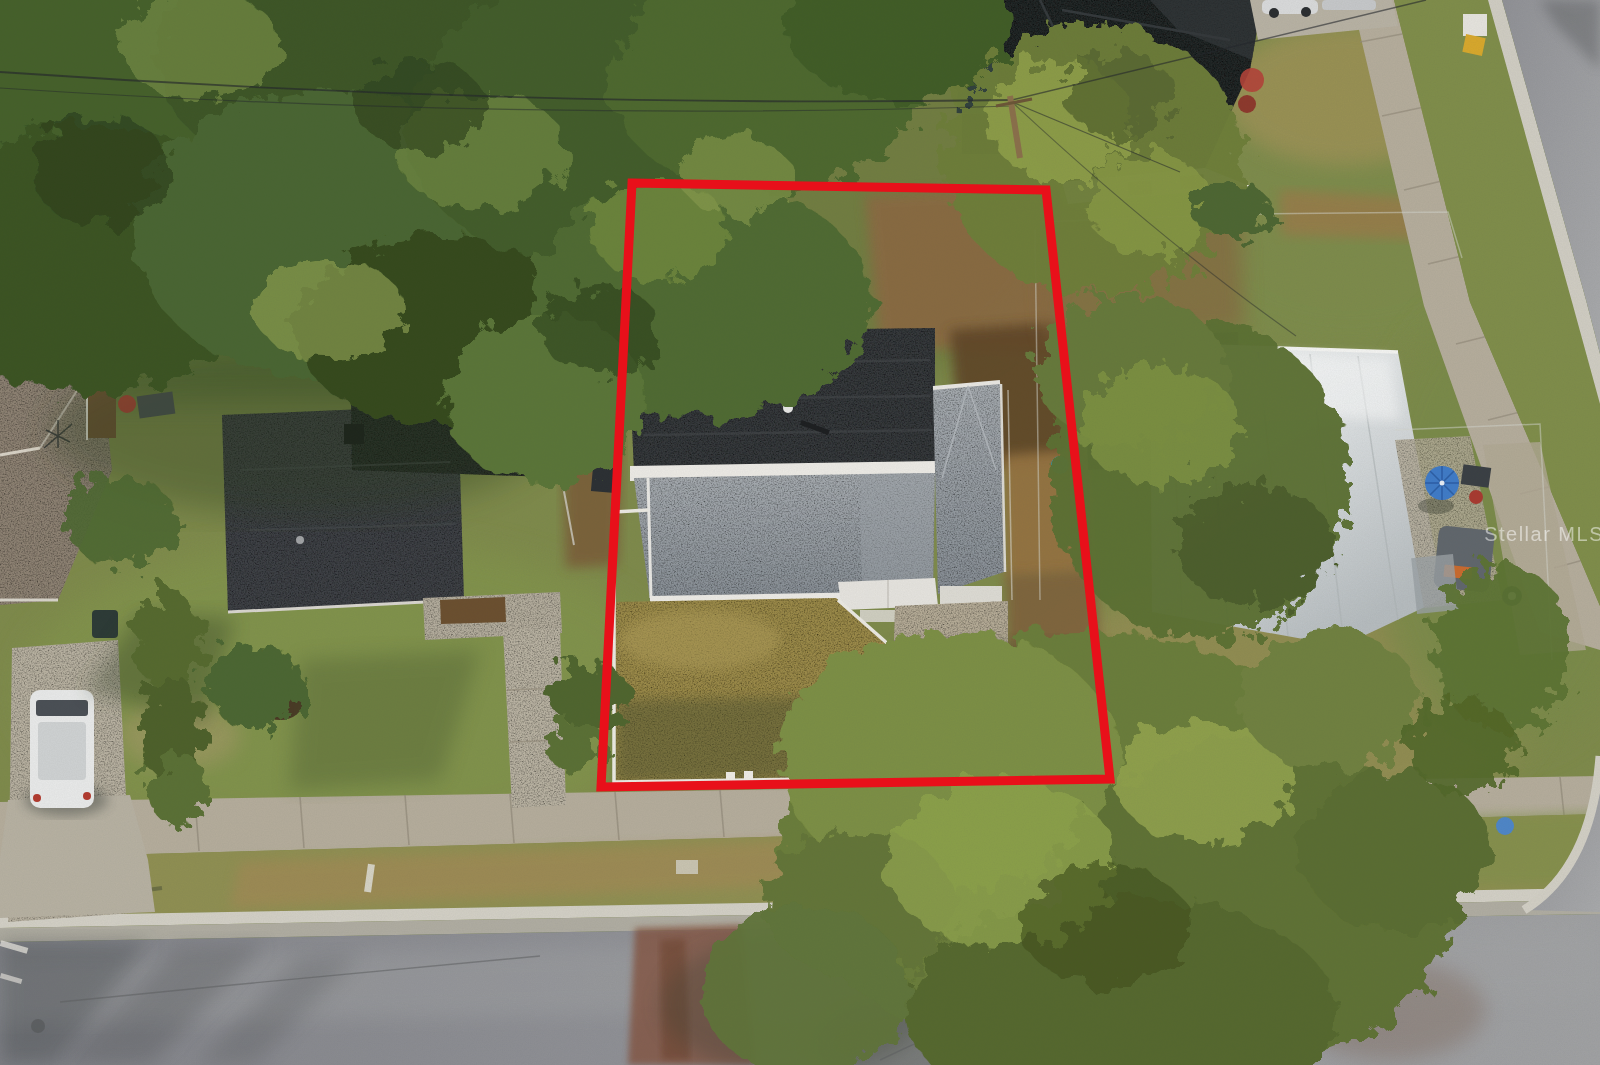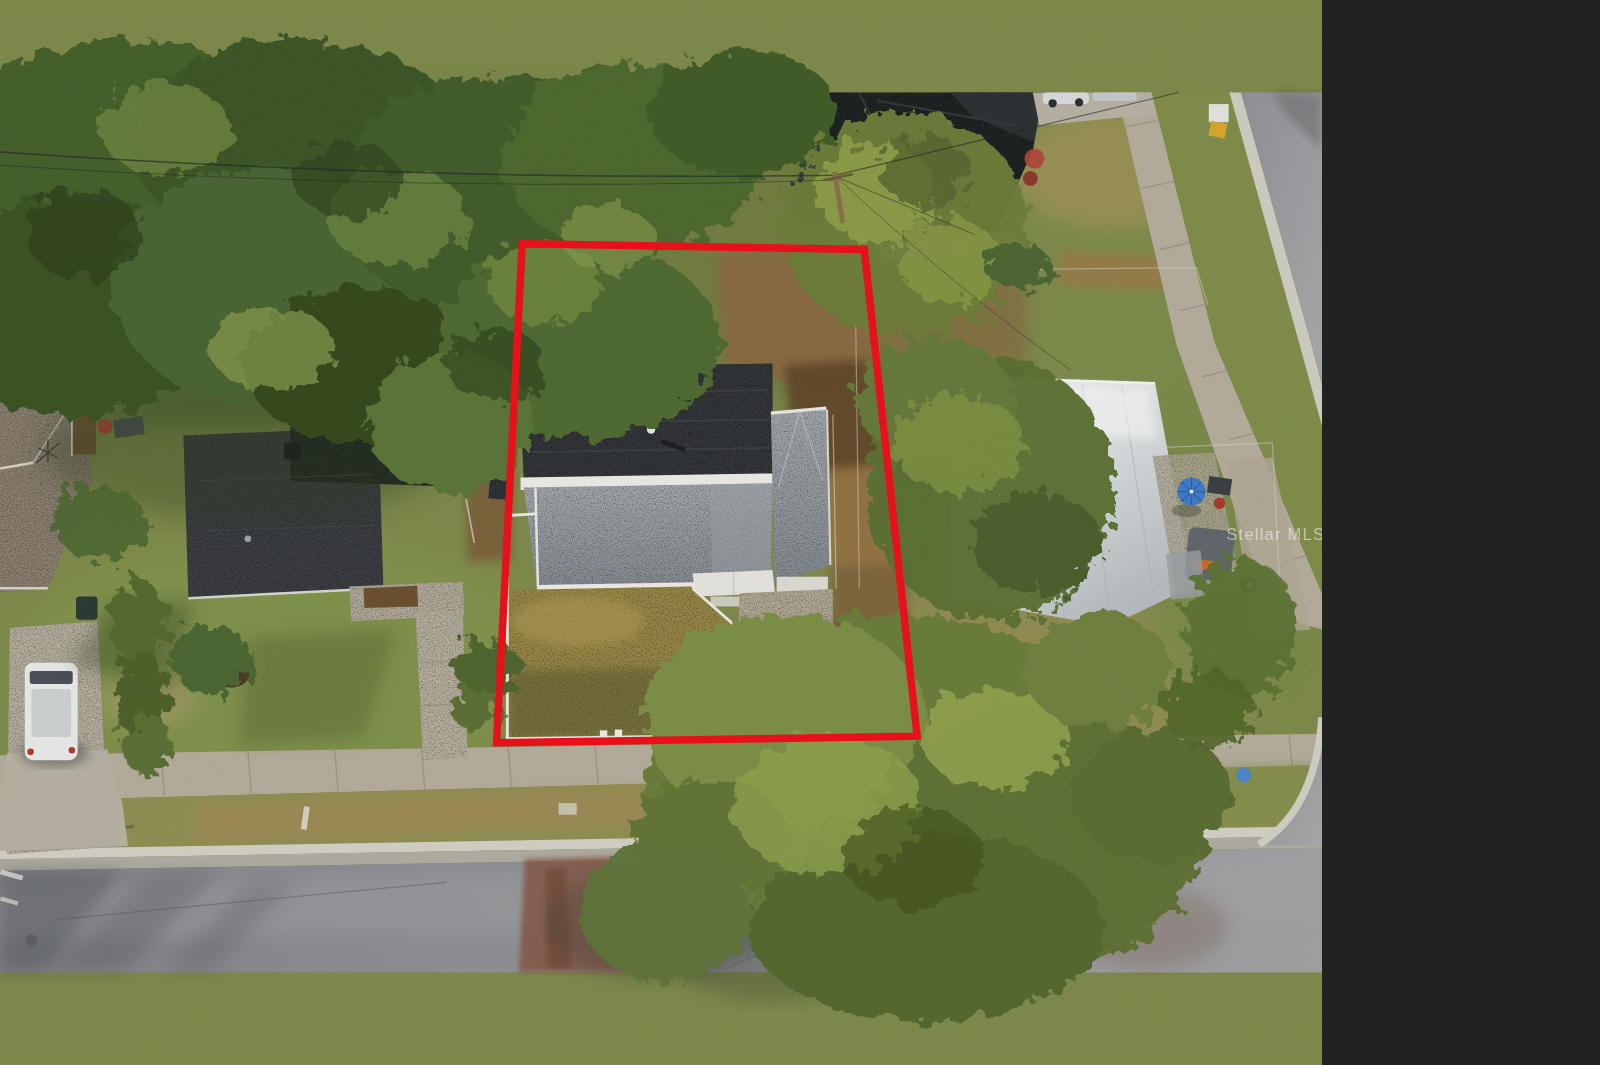--- a/index.html
+++ b/index.html
@@ -1,16 +1,16 @@
 <!DOCTYPE html>
 <html><head>
 <meta charset="utf-8">
 <style>
   html,body{margin:0;padding:0;background:#222;}
-  .stage{position:relative;width:1322px;height:1065px;overflow:hidden;background:#7e8a4b;}
+  .stage{position:relative;width:1600px;height:1065px;overflow:hidden;background:#7e8a4b;}
   svg{display:block;width:100%;height:100%;}
   .wm{font-family:"Liberation Sans",sans-serif;font-size:20px;font-weight:400;letter-spacing:1.5px;}
 </style>
 </head>
 <body>
 
 <div class="stage">
 <svg viewBox="0 0 1600 1065">
   <defs>
     <linearGradient id="roadG" x1="0" y1="0" x2="1" y2="0">

